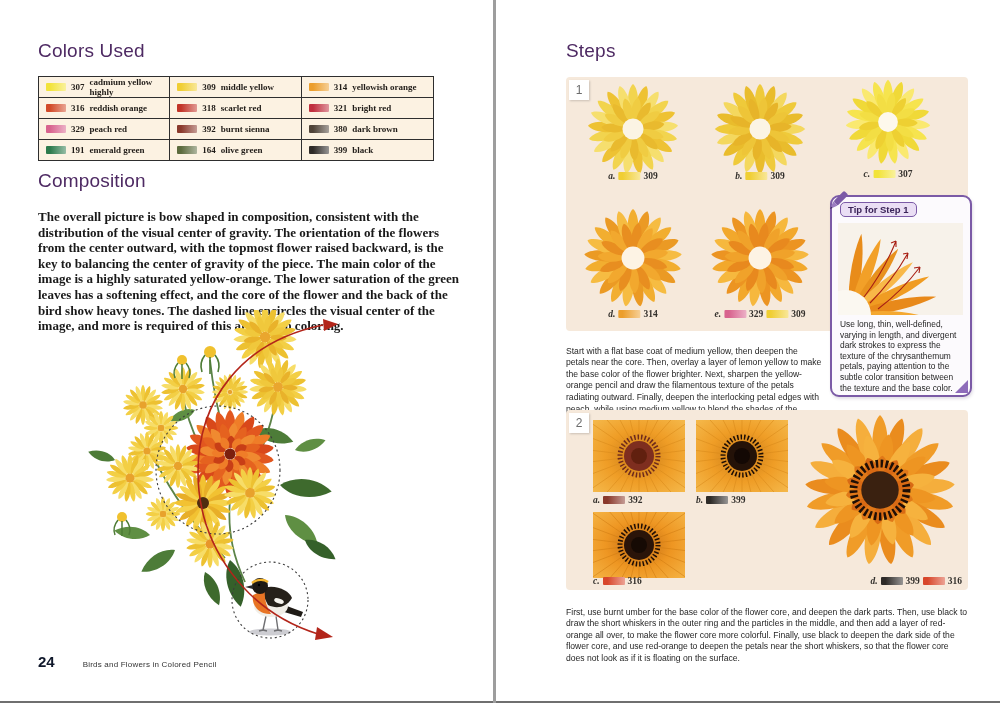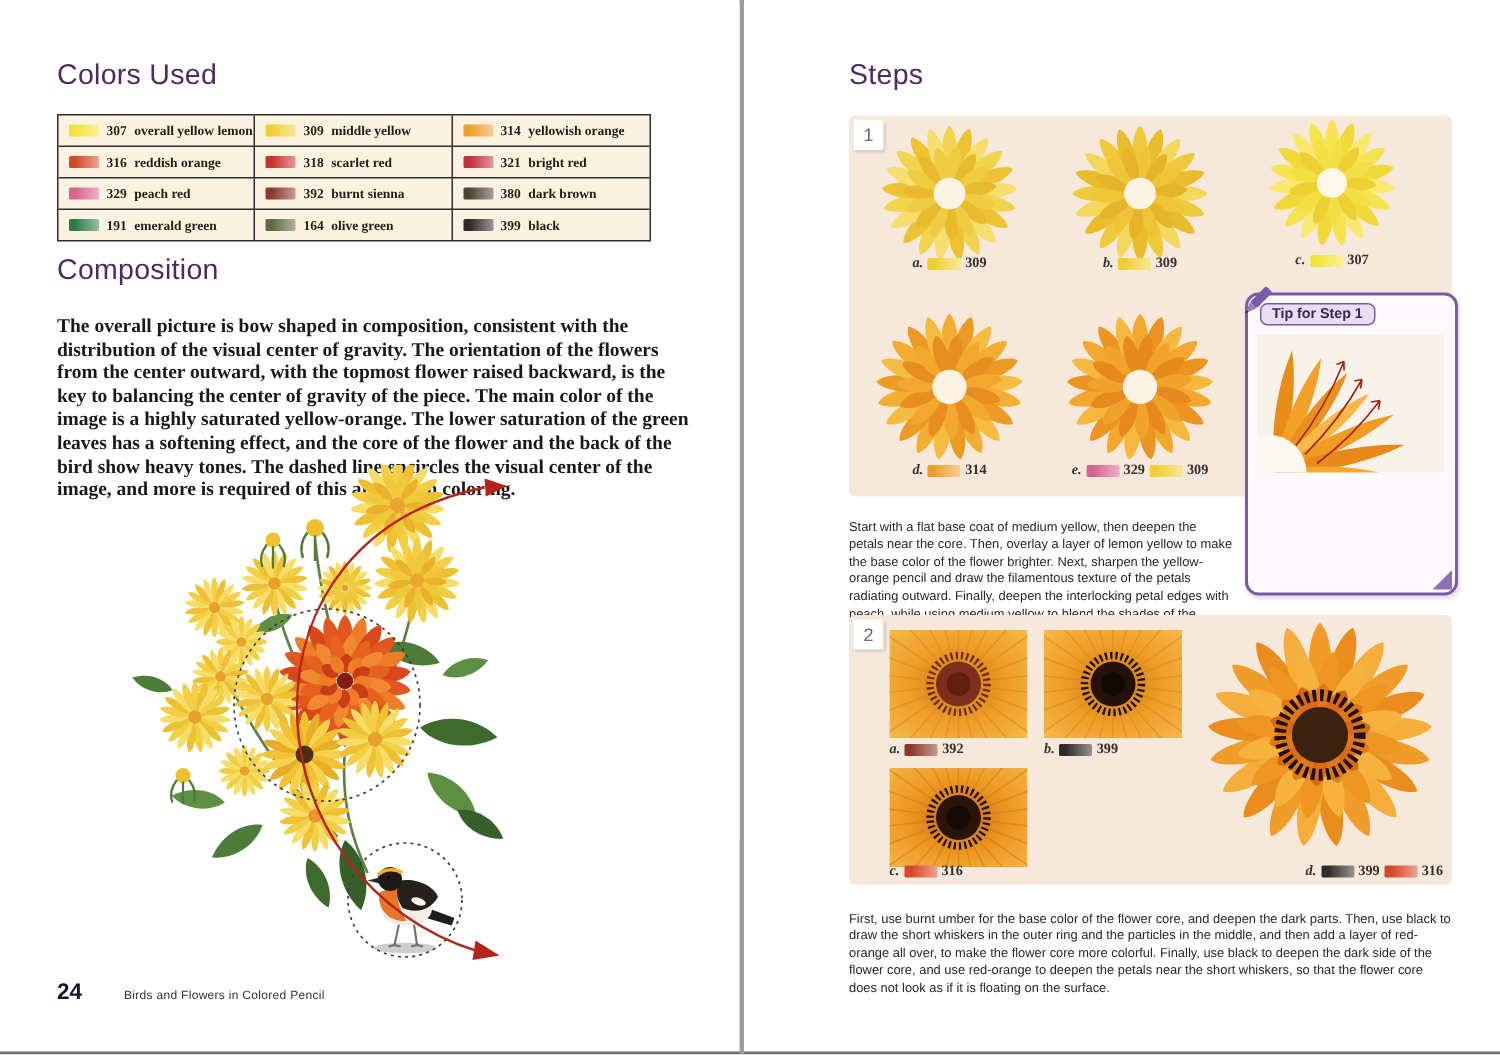--- a/index.html
+++ b/index.html
@@ -56,21 +56,21 @@
 <div id="gutter"></div>
 
 <div class="page" id="page-left">
 
   <div class="heading" style="left:38px;top:40px">Colors Used</div>
 
   <div class="palette">
     <div class="pcell">
         <span class="swatch" style="background: linear-gradient(90deg, rgb(242, 227, 58) 20%, rgb(249, 241, 157));"></span>
         <span class="pcode">307</span>
-        <span>overall yellow lemon</span>
+        <span>cadmium yellow highly</span>
       </div>
     <div class="pcell">
         <span class="swatch" style="background: linear-gradient(90deg, rgb(240, 206, 51) 20%, rgb(248, 231, 153));"></span>
         <span class="pcode">309</span>
         <span>middle yellow</span>
       </div>
     <div class="pcell">
         <span class="swatch" style="background: linear-gradient(90deg, rgb(236, 158, 44) 20%, rgb(246, 207, 150));"></span>
         <span class="pcode">314</span>
         <span>yellowish orange</span>
@@ -832,20 +832,21 @@
         <path d="M0,0 C7,-24 7,-62 0,-88 C-7,-62 -7,-24 0,0 Z" transform="translate(12,92) rotate(78)" fill="#e8891a"></path>
         <path d="M0,0 C7,-22 7,-56 0,-78 C-7,-56 -7,-22 0,0 Z" transform="translate(12,92) rotate(92)" fill="#f4a830"></path>
       </g>
       <circle cx="8" cy="92" r="25" fill="#fbf8f1"></circle>
       <g stroke="#a81f14" stroke-width="1.1" fill="none">
         <path d="M26,74 C40,56 50,38 58,18 M58,18 l-5,2 M58,18 l0,6"></path>
         <path d="M32,80 C48,64 60,48 70,30 M70,30 l-5,1 M70,30 l-1,6"></path>
         <path d="M40,86 C56,74 70,60 82,44 M82,44 l-6,1 M82,44 l-1,6"></path>
       </g>
     </svg>
+    <div id="tip-body">Use long, thin, well-defined, varying in length, and divergent dark strokes to express the texture of the chrysanthemum petals, paying attention to the subtle color transition between the texture and the base color.</div>
     <div id="tip-fold"></div>
   </div>
 
   <p class="steptext" id="step1-text">Start with a flat base coat of medium yellow, then deepen the petals near the core. Then, overlay a layer of lemon yellow to make the base color of the flower brighter. Next, sharpen the yellow-orange pencil and draw the filamentous texture of the petals radiating outward. Finally, deepen the interlocking petal edges with peach, while using medium yellow to blend the shades of the petals' heads and tails.</p>
 
   <div class="stepbox" id="step2-box">
     <div class="stepnum">2</div>
 
     <figure class="fig" style="left:27px;top:10px">
       <svg class="closeup" width="92" height="72" viewBox="0 0 92 72">

